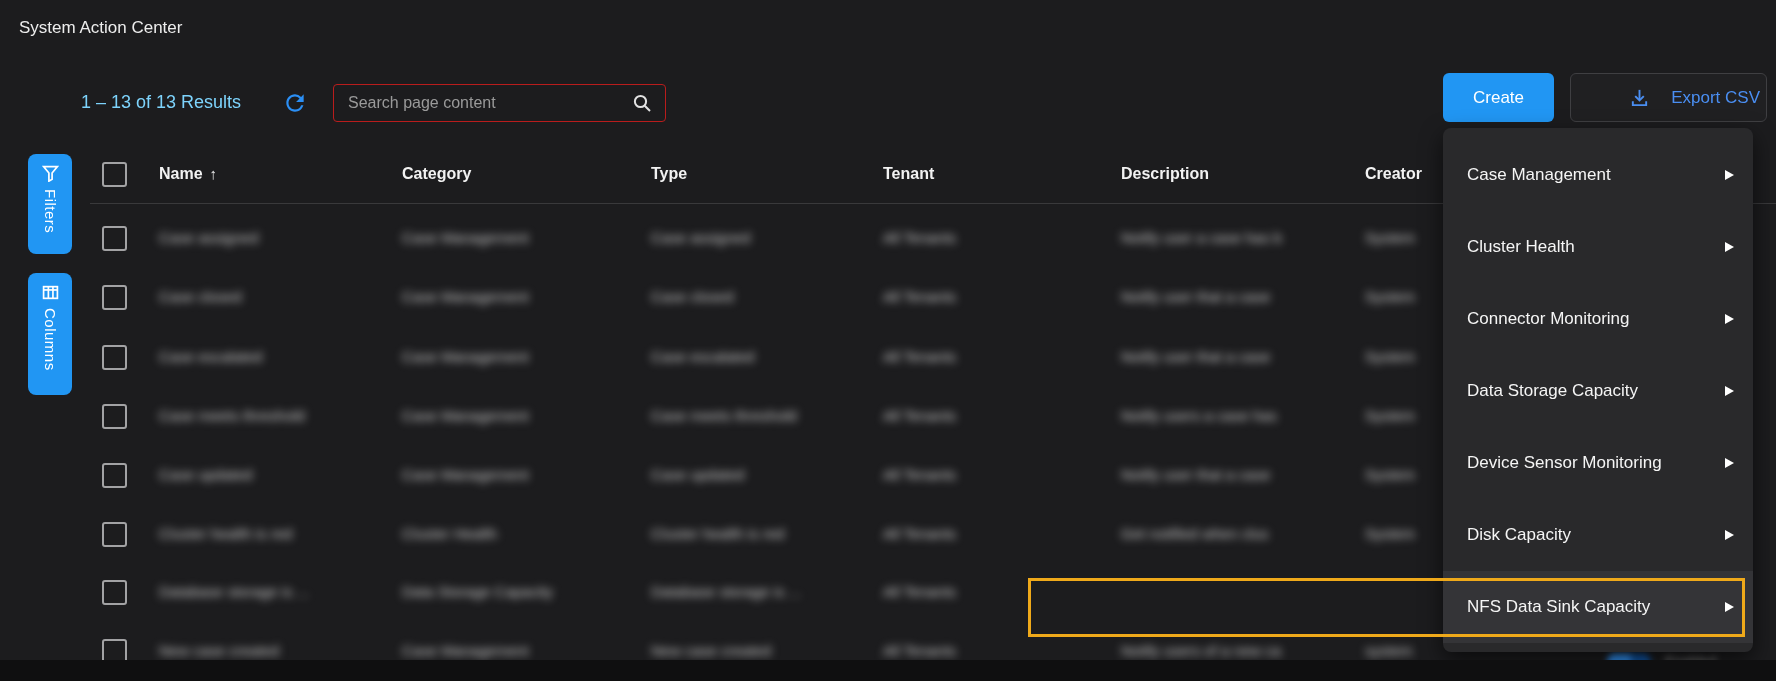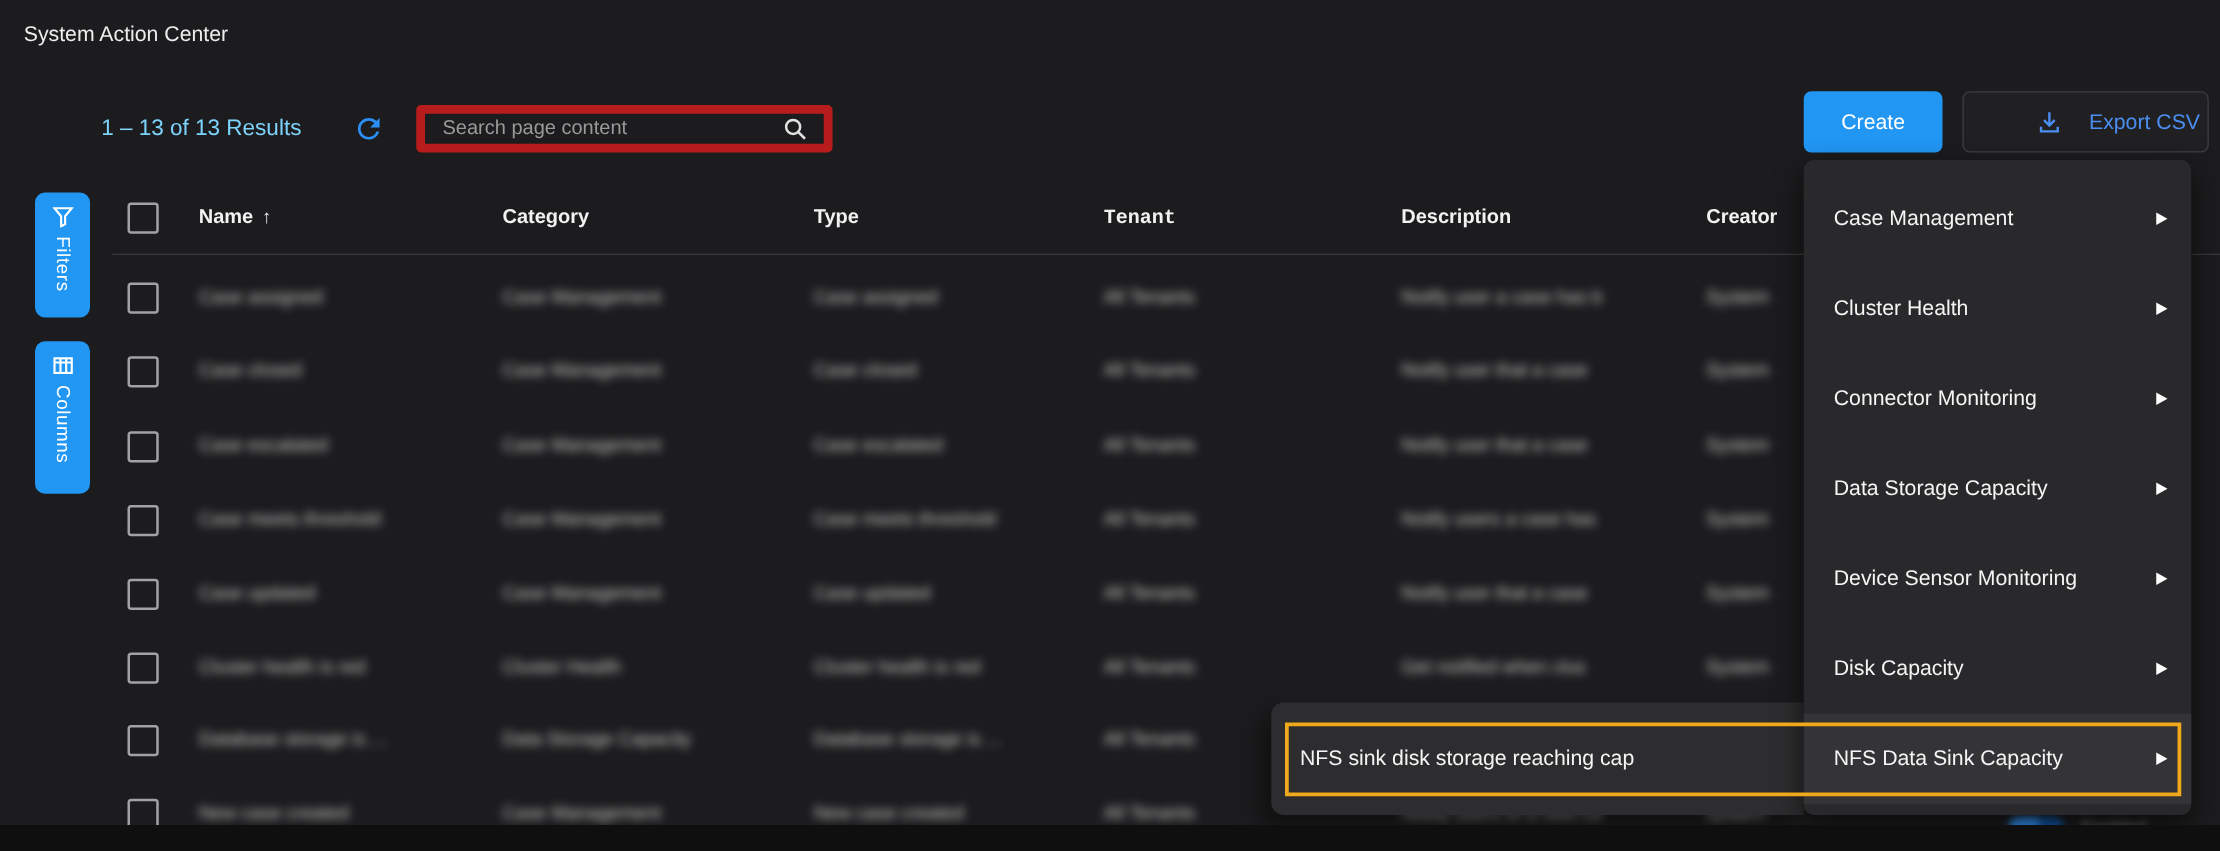--- a/index.html
+++ b/index.html
@@ -4,21 +4,21 @@
 <style>
   html,body{margin:0;padding:0;background:#0f0f10;}
   .app{position:relative;width:1776px;height:660px;background:#1c1c1e;overflow:hidden;
        font-family:"Liberation Sans",sans-serif;color:#e8e8e8;}
 
   .page-title{position:absolute;left:19px;top:18px;font-size:17px;color:#ededed;}
 
   
   .results{position:absolute;left:81px;top:92px;font-size:18px;color:#7dd3fc;}
   .refresh-btn{position:absolute;left:282px;top:90px;width:26px;height:26px;background:none;border:none;padding:0;cursor:pointer;}
-  .search-box{position:absolute;left:333px;top:84px;width:333px;height:38px;border:7px solid #b91c1c;
+  .search-box{position:absolute;left:333px;top:84px;width:333px;height:38px;border:1px solid #b91c1c;
               border-radius:4px;box-sizing:border-box;display:flex;align-items:center;background:transparent;}
   .search-input{flex:1;background:transparent;border:none;outline:none;color:#dddddd;font-size:16px;
                 padding:0 8px 0 14px;font-family:"Liberation Sans",sans-serif;}
   .search-input::placeholder{color:#9a9a9a;}
   .search-icon{margin-right:12px;display:flex;}
   .btn-create{position:absolute;left:1443px;top:73px;width:111px;height:49px;background:#2196F3;border:none;
               border-radius:6px;color:#ffffff;font-size:17px;cursor:pointer;font-family:"Liberation Sans",sans-serif;}
   .btn-export{position:absolute;left:1570px;top:73px;width:197px;height:49px;background:#202022;
               border:1px solid #3f3f42;border-radius:6px;color:#4a8ef2;font-size:17px;display:flex;
               align-items:center;justify-content:flex-end;gap:21px;box-sizing:border-box;cursor:pointer;
@@ -123,21 +123,21 @@
     </span>
     <span class="vtext">Columns</span>
   </div>
 
   <div class="checkbox" style="left:102px;top:162px;"></div>
   <div class="th" style="left:159px;">
     <span>Name</span><span class="sort-arrow">↑</span>
   </div>
   <div class="th" style="left:402px;">Category</div>
   <div class="th" style="left:651px;">Type</div>
-  <div class="th" style="left:883px;font-family:Liberation Mono, monospace;">Tenant</div>
+  <div class="th" style="left:883px;">Tenant</div>
   <div class="th" style="left:1121px;">Description</div>
   <div class="th" style="left:1365px;">Creator</div>
   <div class="header-line"></div>
 
   <div id="rows">
       <div>
         <div class="checkbox" style="left: 102px; top: 226px;"></div>
         <div class="cell" style="left: 159px; top: 229px;">Case assigned</div>
         <div class="cell" style="left: 402px; top: 229px;">Case Management</div>
         <div class="cell" style="left: 651px; top: 229px;">Case assigned</div>
@@ -204,23 +204,20 @@
         <div class="cell" style="left: 651px; top: 642px;">New case created</div>
         <div class="cell" style="left: 883px; top: 642px;">All Tenants</div>
         <div class="cell" style="left: 1121px; top: 642px;">Notify users of a new ca</div>
         <div class="cell" style="left: 1365px; top: 642px;">system</div>
       </div>
     </div>
 
   <div class="toggle"></div>
   <div class="toggle-label">Enabled</div>
 
-  <div class="submenu-panel">
-    <span class="submenu-item">NFS sink disk storage reaching cap</span>
-  </div>
 
   <div class="menu-panel" id="create-menu">
       <div class="menu-item">
         <span>Case Management</span>
         <span class="arrow-right"></span>
       </div>
       <div class="menu-item">
         <span>Cluster Health</span>
         <span class="arrow-right"></span>
       </div>

